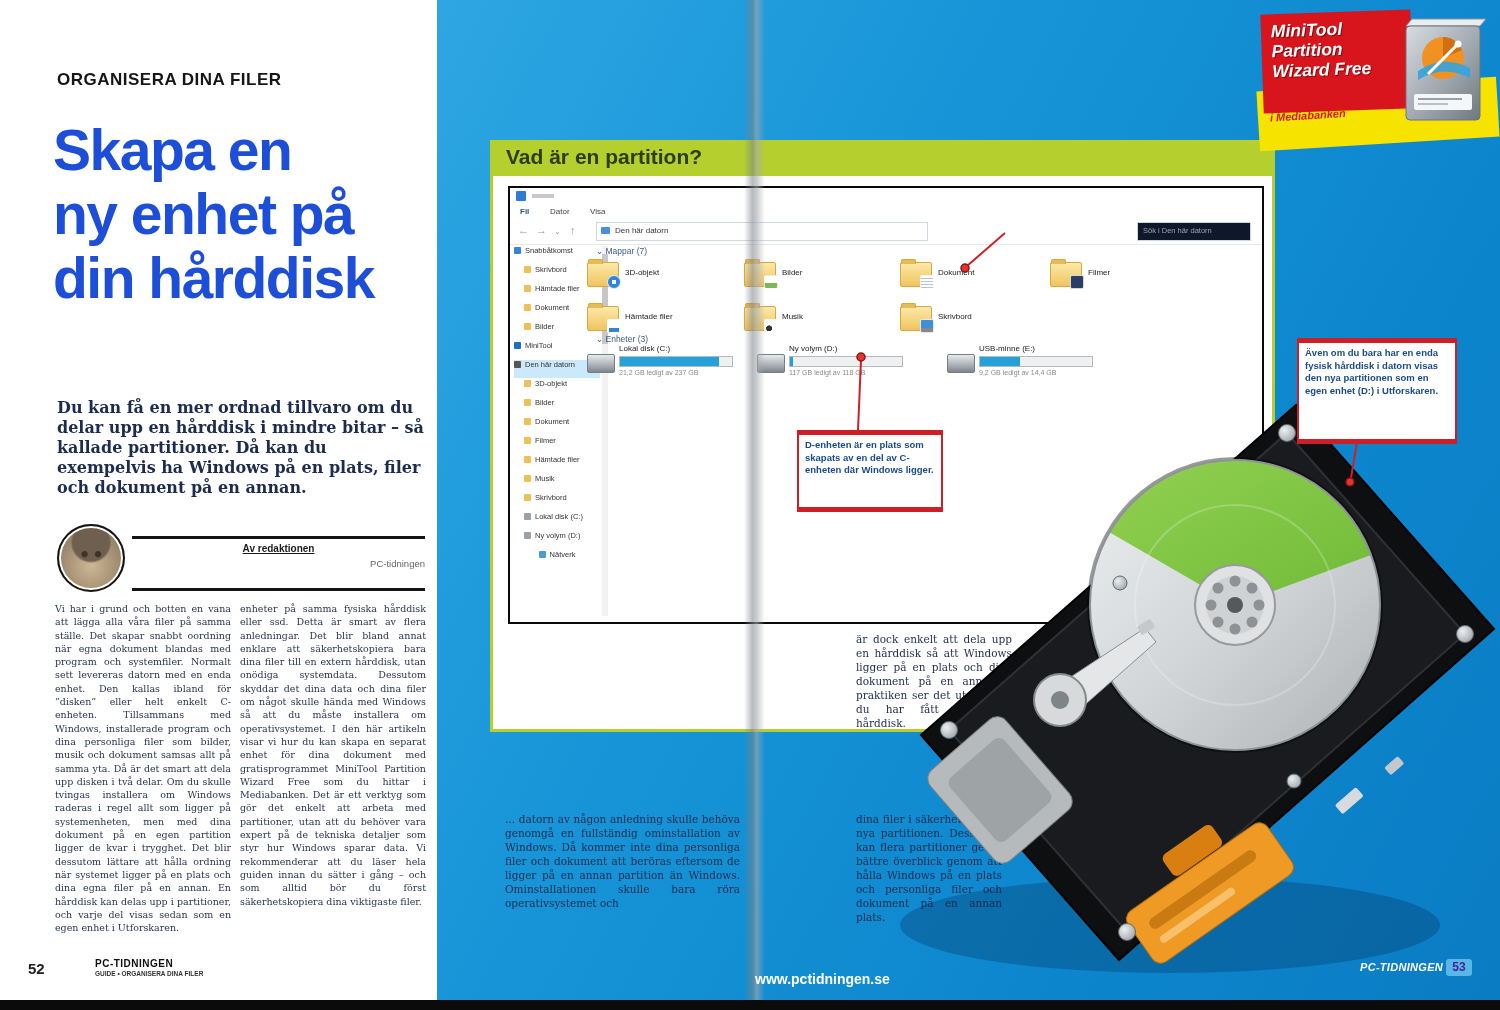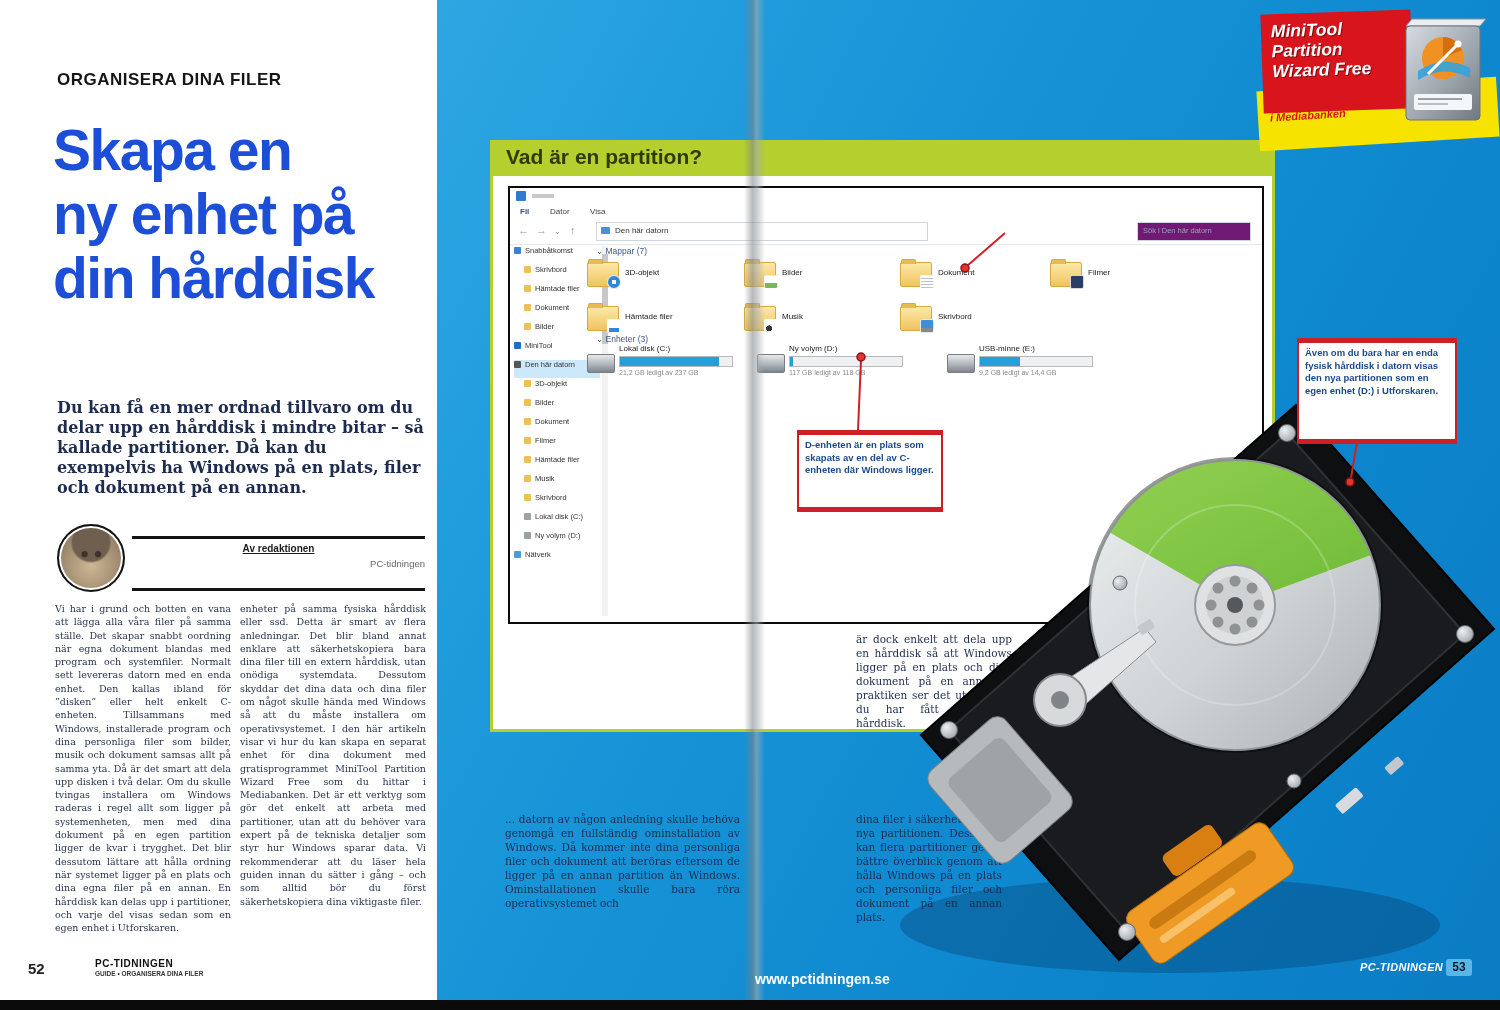--- a/index.html
+++ b/index.html
@@ -69,21 +69,21 @@
   .win-menu{position:absolute;left:0;top:16px;width:100%;height:15px;background:#fff;border-bottom:1px solid #ececec;
             font-size:8px;color:#444;}
   .menu-file{position:absolute;left:10px;top:3px;color:#2b579a;font-weight:700;}
   .menu-computer{position:absolute;left:40px;top:3px;}
   .menu-view{position:absolute;left:80px;top:3px;}
   .toolbar{position:absolute;left:0;top:31px;width:100%;height:25px;background:#fff;border-bottom:1px solid #e8e8e8;}
   .navic{position:absolute;top:5px;font-size:11px;color:#8a99a8;}
   .crumbbox{position:absolute;left:86px;top:3px;width:330px;height:17px;border:1px solid #cfd8e2;background:#fff;}
   .crumb-ic{position:absolute;left:4px;top:4px;width:9px;height:7px;background:#4a90d9;border-radius:1px;}
   .crumbtxt{position:absolute;left:18px;top:3px;font-size:8px;color:#333;}
-  .searchbox{position:absolute;left:627px;top:3px;width:112px;height:17px;border:1px solid #cfd8e2;background:#701a75;}
+  .searchbox{position:absolute;left:627px;top:3px;width:112px;height:17px;border:1px solid #cfd8e2;background:#0f172a;}
   .searchtxt{position:absolute;left:5px;top:3px;font-size:7.5px;color:#9aa5b1;}
   .sb-item{position:absolute;left:4px;width:86px;height:18px;font-size:7.5px;color:#333;white-space:nowrap;overflow:hidden;}
   .sb-item.active{background:#cce8fb;}
   .sb-b{display:inline-block;width:7px;height:7px;border-radius:1px;margin:0 4px 0 0;vertical-align:-1px;}
   .sb-scroll{position:absolute;left:92px;top:58px;width:6px;height:370px;background:#f2f2f2;}
   .sb-thumb{position:absolute;left:0;top:8px;width:6px;height:90px;background:#c7c7c7;}
   .grp-h{position:absolute;font-size:8.5px;color:#3a5a8c;}
   .tile{position:absolute;width:150px;height:40px;}
   .f-ic{position:absolute;left:0;top:4px;width:30px;height:23px;background:linear-gradient(#fce9a8,#f0c45f);
         border:1px solid #d9a93f;border-radius:2px;}
@@ -107,21 +107,21 @@
   .d-free{position:absolute;left:32px;top:25px;font-size:7px;color:#8a8a8a;white-space:nowrap;}
 
   
   .smart-col{font-family:"DejaVu Serif",serif;font-size:10.5px;line-height:14px;text-align:justify;
              color:#1e2c4f;z-index:3;overflow:hidden;}
 
   
   .footer-center{left:755px;top:971px;font-size:14px;font-weight:700;color:#fff;z-index:9;}
   .logo-right{left:1360px;top:961px;font-size:11px;font-weight:900;font-style:italic;color:#fff;z-index:9;letter-spacing:.3px;}
   .pageno-right{left:1446px;top:959px;width:26px;height:17px;background:#59b7e8;border-radius:3px;z-index:9;
-                color:#0f172a;font-size:12px;font-weight:900;text-align:center;line-height:17px;}
+                color:#4c1d95;font-size:12px;font-weight:900;text-align:center;line-height:17px;}
   svg{display:block;}
 </style>
 </head>
 <body>
 
 <div class="canvas">
 
   <div class="abs blue-bg"></div>
 
   <div class="abs kicker">ORGANISERA DINA FILER</div>
@@ -209,21 +209,21 @@
       <div class="sb-item active" style="top:172px;"><span class="sb-b" style="background:#555;"></span><span>Den här datorn</span></div>
       <div class="sb-item" style="top:191px;padding-left:10px;"><span class="sb-b" style="background:#edc158;"></span><span>3D-objekt</span></div>
       <div class="sb-item" style="top:210px;padding-left:10px;"><span class="sb-b" style="background:#edc158;"></span><span>Bilder</span></div>
       <div class="sb-item" style="top:229px;padding-left:10px;"><span class="sb-b" style="background:#edc158;"></span><span>Dokument</span></div>
       <div class="sb-item" style="top:248px;padding-left:10px;"><span class="sb-b" style="background:#edc158;"></span><span>Filmer</span></div>
       <div class="sb-item" style="top:267px;padding-left:10px;"><span class="sb-b" style="background:#edc158;"></span><span>Hämtade filer</span></div>
       <div class="sb-item" style="top:286px;padding-left:10px;"><span class="sb-b" style="background:#edc158;"></span><span>Musik</span></div>
       <div class="sb-item" style="top:305px;padding-left:10px;"><span class="sb-b" style="background:#edc158;"></span><span>Skrivbord</span></div>
       <div class="sb-item" style="top:324px;padding-left:10px;"><span class="sb-b" style="background:#9aa2a8;"></span><span>Lokal disk (C:)</span></div>
       <div class="sb-item" style="top:343px;padding-left:10px;"><span class="sb-b" style="background:#9aa2a8;"></span><span>Ny volym (D:)</span></div>
-      <div class="sb-item" style="top:362px;"><span class="sb-b" style="background:#4b9bd5;"></span><span>Nätverk</span></div>
+      <div class="sb-item" style="top:362px;text-align:center;"><span class="sb-b" style="background:#4b9bd5;"></span><span>Nätverk</span></div>
     </div>
     <div class="sb-scroll">
         <div class="sb-thumb"></div>
       </div>
 
     <div class="grp-h" style="left:86px;top:58px;">
       <span>⌄</span>&nbsp;<span>Mappar (7)</span>
     </div>
     <div class="tile" style="left:77px;top:70px;">
         <span class="f-ic">

